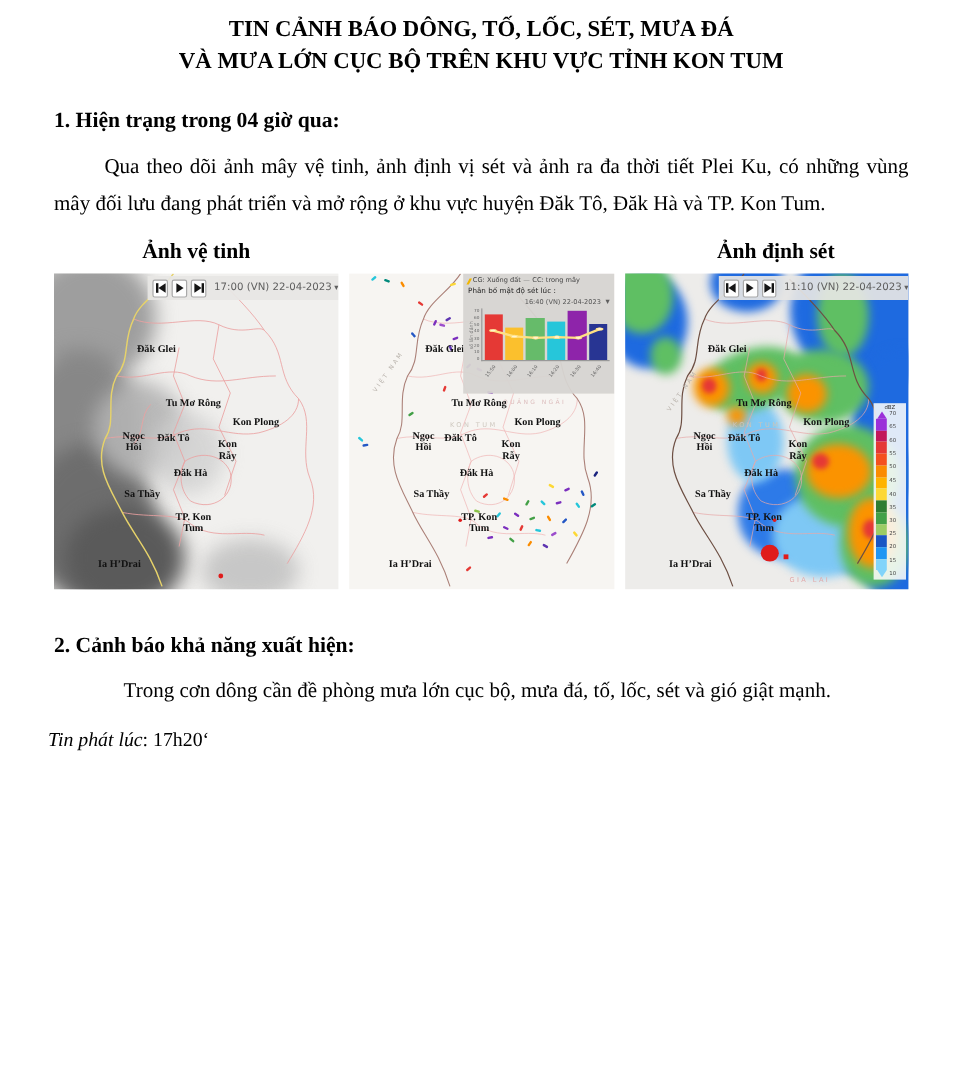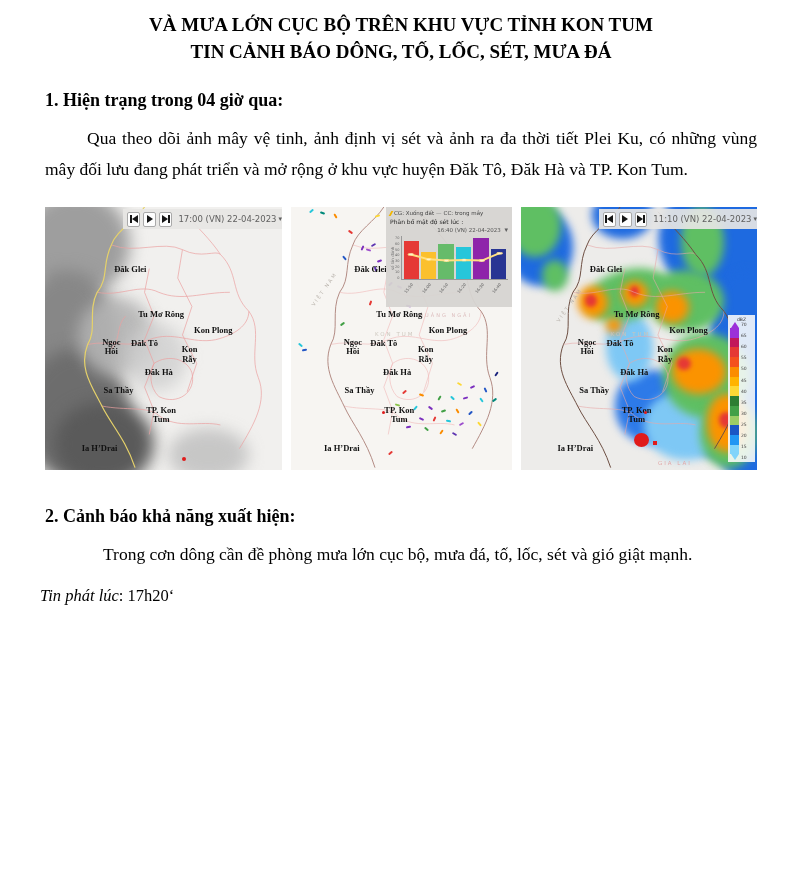--- a/index.html
+++ b/index.html
@@ -62,28 +62,30 @@
   .s3-line b{font-size:18px;}
   .footer{margin:16px 45px 0 40px;font-size:16.5px;}
   .footer i{font-style:italic;}
 </style>
 </head>
 <body>
 
 <div class="page">
 
   <div class="doc-title">
+    <div>TIN CẢNH BÁO DÔNG, TỐ, LỐC, SÉT, MƯA ĐÁ</div>
     <div>VÀ MƯA LỚN CỤC BỘ TRÊN KHU VỰC TỈNH KON TUM</div>
-    <div>TIN CẢNH BÁO DÔNG, TỐ, LỐC, SÉT, MƯA ĐÁ</div>
   </div>
 
   <div class="sec-head">1. Hiện trạng trong 04 giờ qua:</div>
   <p class="para">Qua theo dõi ảnh mây vệ tinh, ảnh định vị sét và ảnh ra đa thời tiết Plei Ku, có những vùng mây đối lưu đang phát triển và mở rộng ở khu vực huyện Đăk Tô, Đăk Hà và TP. Kon Tum.</p>
 
   <div class="cap-row">
+    <div class="cap cap1">Ảnh vệ tinh</div>
+    <div class="cap cap2">Ảnh định sét</div>
   </div>
 
   <div class="fig-row">
 
     <div class="map map-sat">
       <div class="cloud" style="position:absolute;left:-10%;top:-6%;width:46%;height:40%;background:#9e9e9e;"></div>
       <div class="cloud" style="position:absolute;left:-12%;top:24%;width:42%;height:46%;background:#878787;"></div>
       <div class="cloud" style="position:absolute;left:-10%;top:54%;width:46%;height:50%;background:#6d6d6d;"></div>
       <div class="cloud" style="position:absolute;left:4%;top:74%;width:42%;height:32%;background:#5a5a5a;"></div>
       <div class="cloud" style="position:absolute;left:14%;top:34%;width:32%;height:30%;background:#b3b3b3;opacity:.9;"></div>

